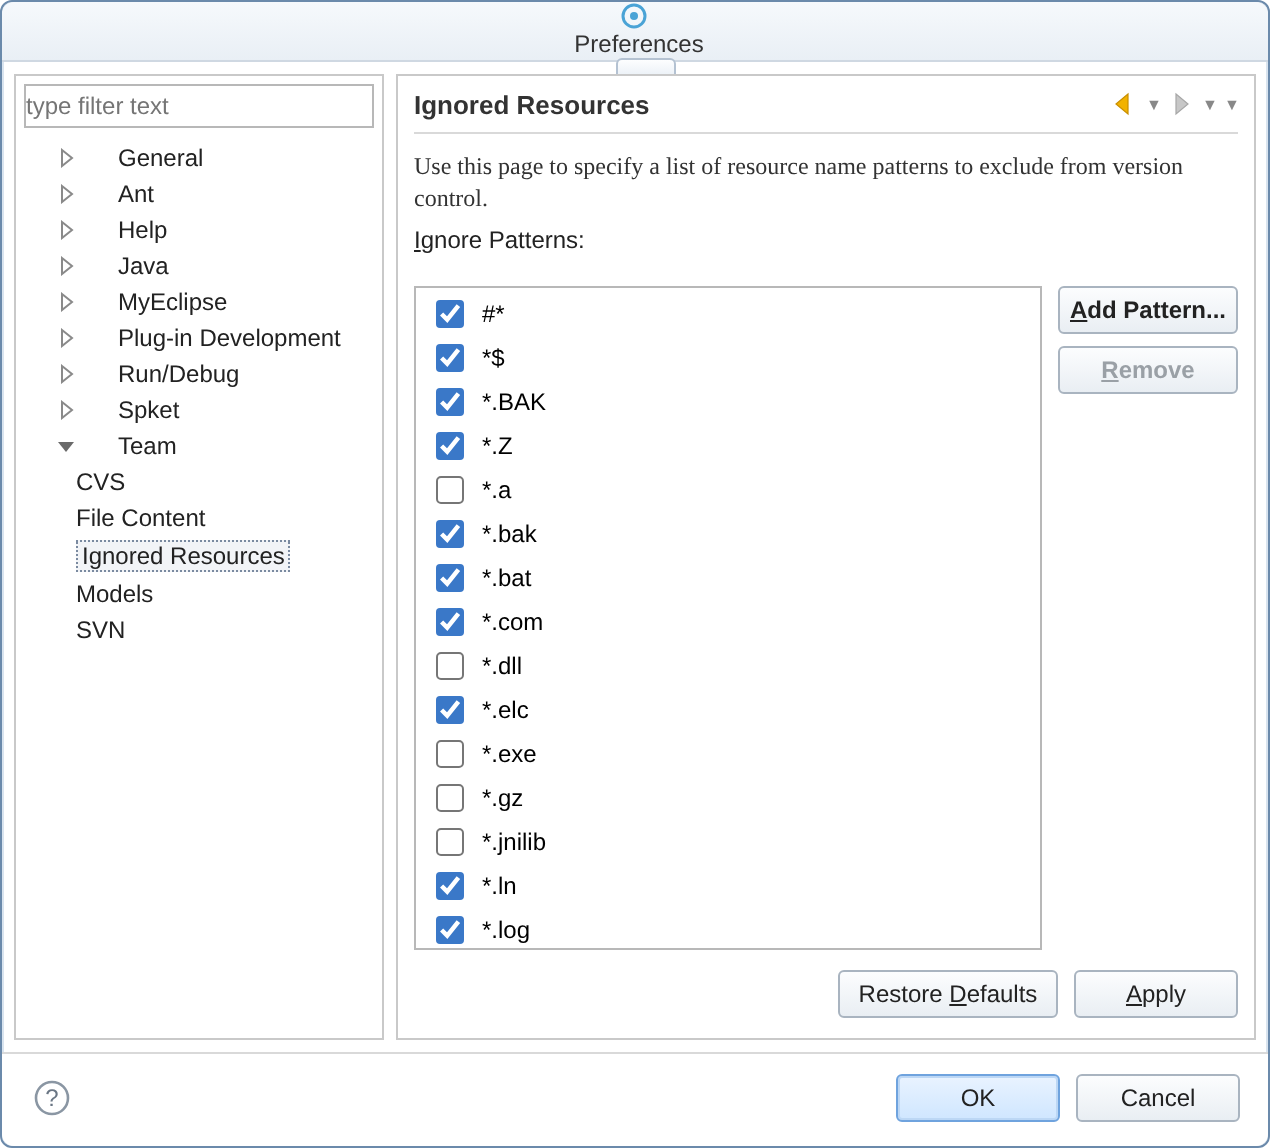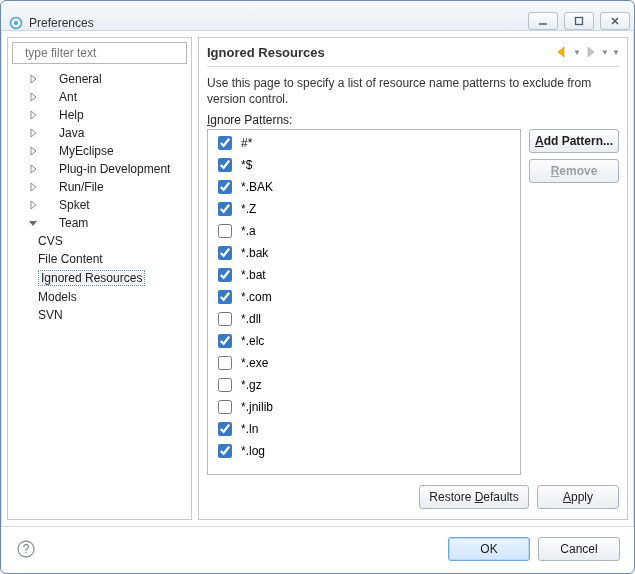--- a/index.html
+++ b/index.html
@@ -10,22 +10,23 @@
     border-radius:6px;
     box-shadow:0 0 0 1px #d9e4ef inset;
     display:flex; flex-direction:column;
     background:#fff;
   }
   .titlebar {
     height:30px;
     background:linear-gradient(#f6f9fc,#e9eff5);
     border-bottom:1px solid #cfd8e2;
     border-radius:6px 6px 0 0;
-    display:flex; align-items:flex-end;
+    display:flex; align-items:center;
     padding:0 4px 0 8px;
+    flex-direction:column;
   }
   .titlebar .app-icon {
     width:14px; height:14px; margin-right:6px;
     display:inline-flex; align-items:center; justify-content:center;
   }
   .titlebar .title { color:#333; }
   .titlebar .spacer { flex:1; }
   .win-btn {
     width:30px; height:18px;
     border:1px solid #b4c2d2;
@@ -41,21 +42,21 @@
     flex:1; display:flex; padding:6px; gap:6px; min-height:0;
   }
   .left-pane {
     width:185px;
     border:1px solid #c9c9c9;
     background:#fff;
     display:flex; flex-direction:column;
     padding:4px;
   }
   .filter-input {
-    height:22px; border:1px solid #b8b8b8; padding:0 12px;
+    height:22px; border:1px solid #b8b8b8; padding:0 0;
     color:#be185d; background:#fff;
   }
   .tree {
     flex:1; margin-top:4px; overflow:auto; padding:2px 0;
   }
   .tree-item {
     padding:2px 2px 2px 6px; white-space:nowrap; color:#222;
     display:flex; align-items:center; cursor:default;
   }
   .tree-item.child { padding-left:26px; }
@@ -82,22 +83,22 @@
     padding-bottom:6px;
   }
   .page-title {
     font-size:13px; font-weight:bold; color:#333; flex:1;
   }
   .nav-btn {
     width:16px; height:16px; margin:0 2px; display:inline-flex;
     align-items:center; justify-content:center;
   }
   .nav-sep { width:6px; color:#888; font-size:8px; margin:0 1px; }
-  .desc { margin:8px 0 6px 0; color:#333; line-height:1.35; }
-  .patterns-label { margin-bottom:2px; color:#222; }
+  .desc { margin:8px 0 6px 0; color:#333; line-height:1.35;font-family:Liberation Serif, serif; }
+  .patterns-label { margin-bottom:16px; color:#222; }
   .patterns-row { display:flex; gap:8px; flex:1; min-height:0; }
   .list-box {
     flex:1; border:1px solid #b8b8b8; background:#fff;
     display:flex; min-height:0;
   }
   .list-inner {
     flex:1; overflow:auto; padding:2px 0;
   }
   .list-inner::-webkit-scrollbar { width:16px; }
   .list-inner::-webkit-scrollbar-track { background:#f0f0f0; border-left:1px solid #d0d0d0;}
@@ -210,21 +211,21 @@
           <div class="tree-item top">
             <span class="exp"><svg width="10" height="10">
                 <path d="M3 1 L8 5 L3 9 Z" fill="none" stroke="#8a8a8a" stroke-width="1"></path>
               </svg></span>
             <span class="lbl">Plug-in Development</span>
           </div>
           <div class="tree-item top">
             <span class="exp"><svg width="10" height="10">
                 <path d="M3 1 L8 5 L3 9 Z" fill="none" stroke="#8a8a8a" stroke-width="1"></path>
               </svg></span>
-            <span class="lbl">Run/File</span>
+            <span class="lbl">Run/Debug</span>
           </div>
           <div class="tree-item top">
             <span class="exp"><svg width="10" height="10">
                 <path d="M3 1 L8 5 L3 9 Z" fill="none" stroke="#8a8a8a" stroke-width="1"></path>
               </svg></span>
             <span class="lbl">Spket</span>
           </div>
           <div class="tree-item top">
             <span class="exp"><svg width="10" height="10">
                 <path d="M1 3 L9 3 L5 8 Z" fill="#6a6a6a"></path>

